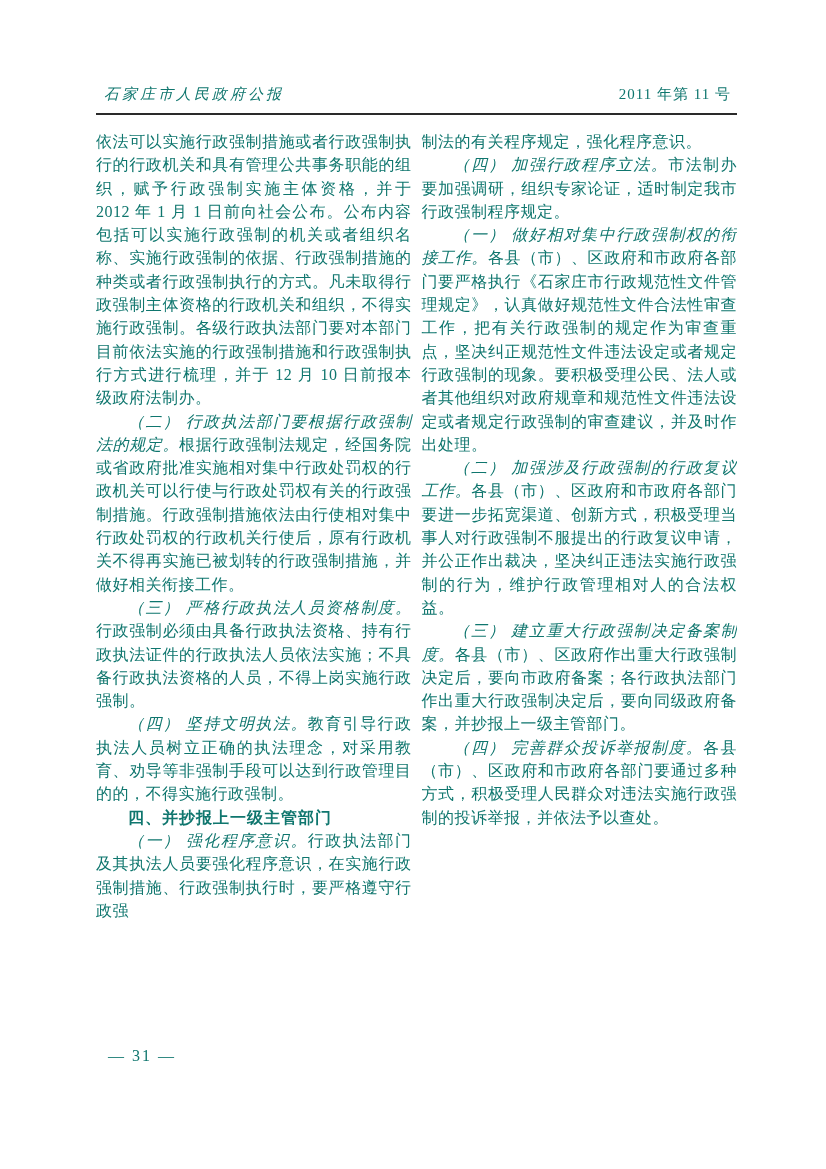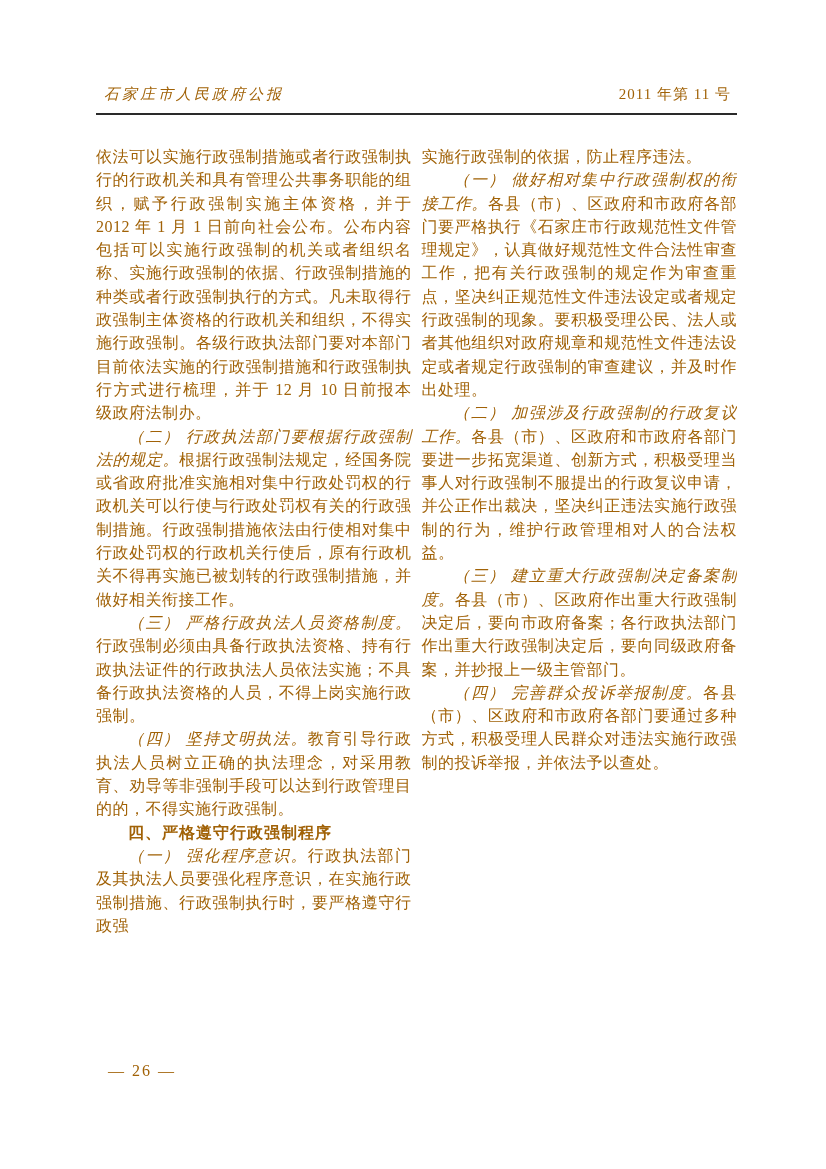--- a/index.html
+++ b/index.html
@@ -3,21 +3,21 @@
 <meta charset="utf-8">
 <style>
   * { margin: 0; padding: 0; box-sizing: border-box; }
   html, body { background: #e8e8e8; }
   .page {
     position: relative;
     width: 826px;
     height: 1169px;
     margin: 0 auto;
     background: #ffffff;
-    color: #a16207;
+    color: #0f766e;
     font-family: "Liberation Serif", serif;
     overflow: hidden;
   }
   .inner {
     padding: 84px 89px 0 96px; 
   }
   .masthead {
     display: flex;
     justify-content: space-between;
     align-items: flex-end;
@@ -31,21 +31,21 @@
     letter-spacing: 3px;
   }
   .masthead .issue {
     font-size: 15px;
     line-height: 20px;
     letter-spacing: 1px;
   }
   .columns {
     display: flex;
     gap: 10px;
-    margin-top: 30px;
+    margin-top: 15px;
     height: 910px;
     overflow: hidden;
   }
   .col {
     flex: 1 1 0;
     min-width: 0;
   }
   .col p {
     font-size: 16px;
     line-height: 23.3px;
@@ -76,28 +76,29 @@
       <span class="pub">石家庄市人民政府公报</span>
       <span class="issue">2011 年第 11 号</span>
     </div>
 
     <div class="columns">
       <div class="col" id="col-left">
           <p class="para">依法可以实施行政强制措施或者行政强制执行的行政机关和具有管理公共事务职能的组织，赋予行政强制实施主体资格，并于 2012 年 1 月 1 日前向社会公布。公布内容包括可以实施行政强制的机关或者组织名称、实施行政强制的依据、行政强制措施的种类或者行政强制执行的方式。凡未取得行政强制主体资格的行政机关和组织，不得实施行政强制。各级行政执法部门要对本部门目前依法实施的行政强制措施和行政强制执行方式进行梳理，并于 12 月 10 日前报本级政府法制办。</p>
           <p class="para indent"><span class="lead">（二） 行政执法部门要根据行政强制法的规定。</span>根据行政强制法规定，经国务院或省政府批准实施相对集中行政处罚权的行政机关可以行使与行政处罚权有关的行政强制措施。行政强制措施依法由行使相对集中行政处罚权的行政机关行使后，原有行政机关不得再实施已被划转的行政强制措施，并做好相关衔接工作。</p>
           <p class="para indent"><span class="lead">（三） 严格行政执法人员资格制度。</span>行政强制必须由具备行政执法资格、持有行政执法证件的行政执法人员依法实施；不具备行政执法资格的人员，不得上岗实施行政强制。</p>
           <p class="para indent"><span class="lead">（四） 坚持文明执法。</span>教育引导行政执法人员树立正确的执法理念，对采用教育、劝导等非强制手段可以达到行政管理目的的，不得实施行政强制。</p>
-          <p class="heading">四、严格遵守行政强制程序</p>
+          <p class="heading">四、并抄报上一级主管部门</p>
           <p class="para indent"><span class="lead">（一） 强化程序意识。</span>行政执法部门及其执法人员要强化程序意识，在实施行政强制措施、行政强制执行时，要严格遵守行政强</p>
         </div>
       <div class="col" id="col-right">
-          <p class="para">实施行政强制的依据，防止程序违法。</p>
+          <p class="para">制法的有关程序规定，强化程序意识。</p>
+          <p class="para indent"><span class="lead">（四） 加强行政程序立法。</span>市法制办要加强调研，组织专家论证，适时制定我市行政强制程序规定。</p>
           <p class="para indent"><span class="lead">（一） 做好相对集中行政强制权的衔接工作。</span>各县（市）、区政府和市政府各部门要严格执行《石家庄市行政规范性文件管理规定》，认真做好规范性文件合法性审查工作，把有关行政强制的规定作为审查重点，坚决纠正规范性文件违法设定或者规定行政强制的现象。要积极受理公民、法人或者其他组织对政府规章和规范性文件违法设定或者规定行政强制的审查建议，并及时作出处理。</p>
           <p class="para indent"><span class="lead">（二） 加强涉及行政强制的行政复议工作。</span>各县（市）、区政府和市政府各部门要进一步拓宽渠道、创新方式，积极受理当事人对行政强制不服提出的行政复议申请，并公正作出裁决，坚决纠正违法实施行政强制的行为，维护行政管理相对人的合法权益。</p>
           <p class="para indent"><span class="lead">（三） 建立重大行政强制决定备案制度。</span>各县（市）、区政府作出重大行政强制决定后，要向市政府备案；各行政执法部门作出重大行政强制决定后，要向同级政府备案，并抄报上一级主管部门。</p>
           <p class="para indent"><span class="lead">（四） 完善群众投诉举报制度。</span>各县（市）、区政府和市政府各部门要通过多种方式，积极受理人民群众对违法实施行政强制的投诉举报，并依法予以查处。</p>
         </div>
     </div>
 
-    <div class="page-number">— 26 —</div>
+    <div class="page-number">— 31 —</div>
 
   </div>
 </div>
 
 </body></html>

